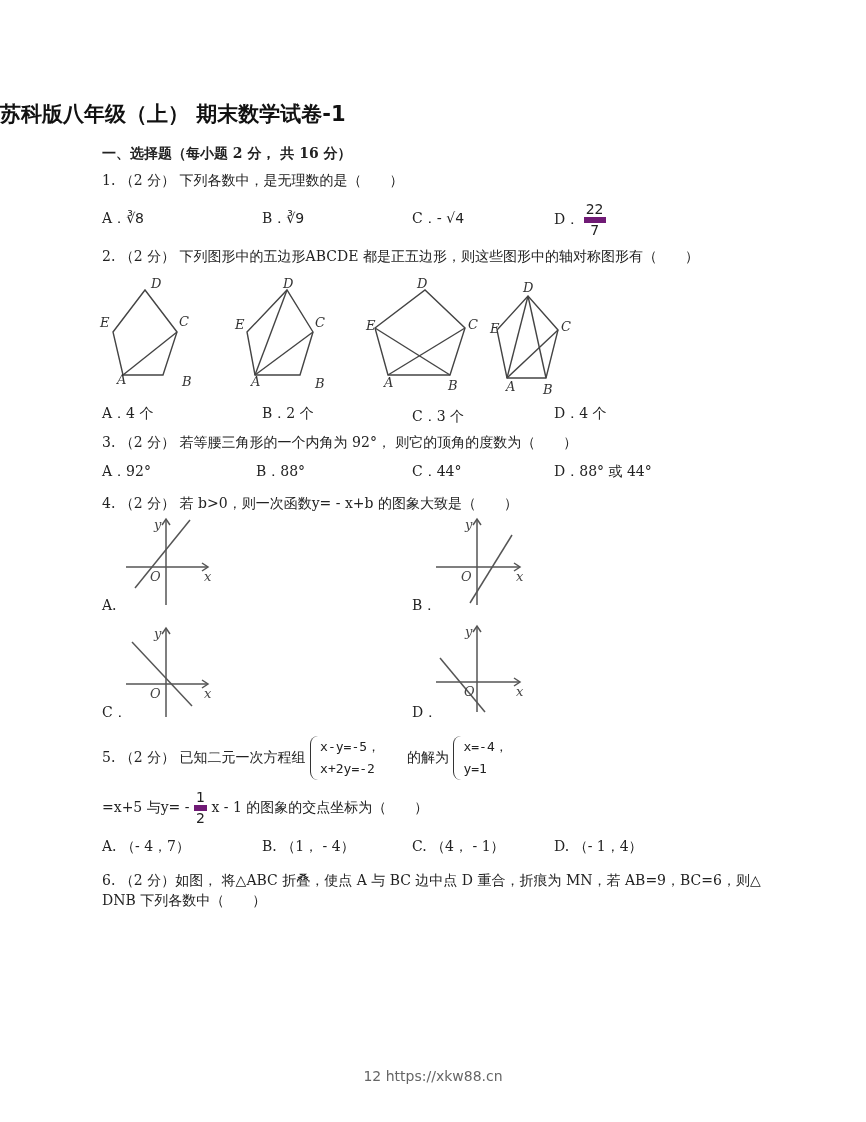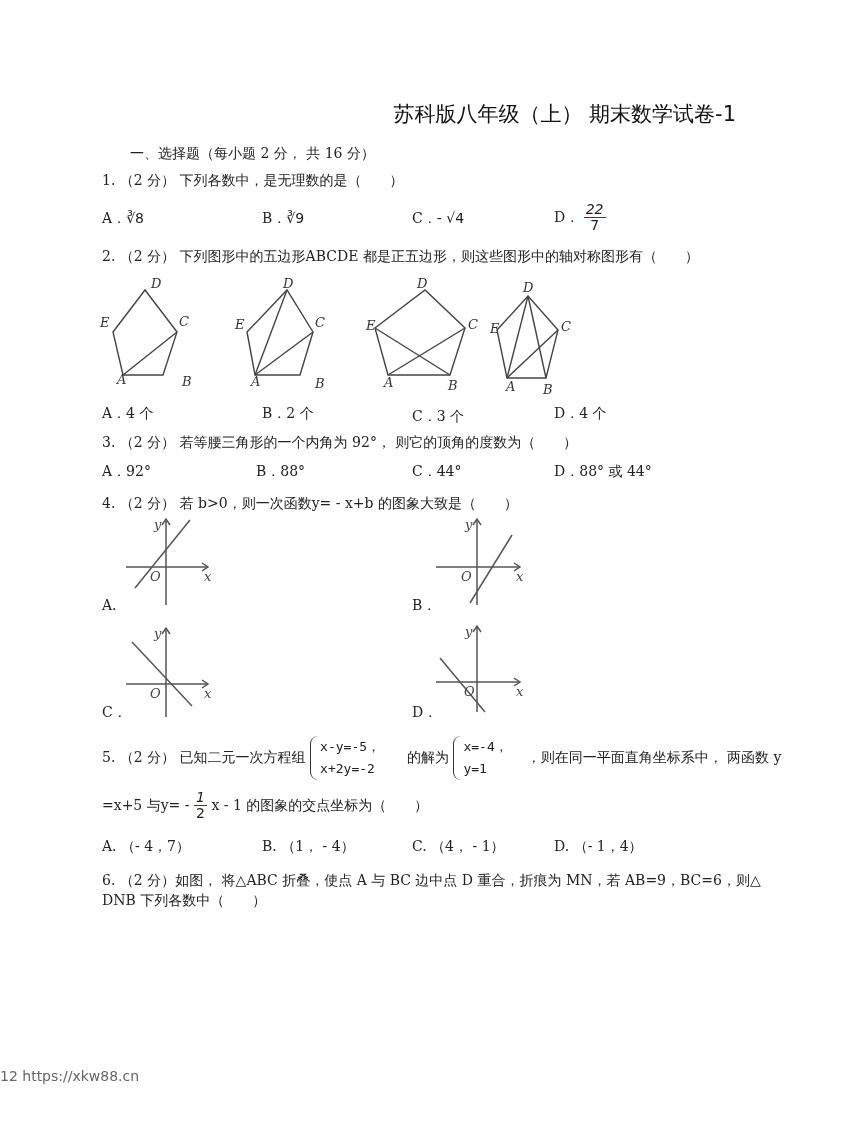--- a/index.html
+++ b/index.html
@@ -1,32 +1,32 @@
 <!DOCTYPE html>
 <html><head>
 <meta charset="utf-8">
 <style>
   html,body{margin:0;padding:0;background:#fff;}
   body{width:866px;height:1122px;position:relative;overflow:hidden;
        font-family:"DejaVu Serif","Liberation Serif",serif;color:#222;}
   .abs{position:absolute;white-space:nowrap;}
-  .title{left:0;width:736px;top:100px;text-align:right;font-size:21px;font-weight:normal;
+  .title{left:0;width:736px;top:100px;text-align:left;font-size:21px;font-weight:bold;
          font-family:"DejaVu Sans","Liberation Sans",sans-serif;color:#111;}
-  .sec{left:102px;top:145px;font-size:14px;font-weight:normal;margin-left:28px;}
+  .sec{left:102px;top:145px;font-size:14px;font-weight:bold;}
   .q{font-size:14px;left:102px;}
   .opt{font-size:14px;}
   .math{font-family:"DejaVu Sans","Liberation Sans",sans-serif;}
   .frac{display:inline-block;vertical-align:middle;text-align:center;font-size:14px;line-height:15px;
         font-family:"DejaVu Sans","Liberation Sans",sans-serif;}
   .frac span{display:block;}
-  .frac .num{border-bottom:1px solid #701a75;padding:0 2px;font-style:italic;}
+  .frac .num{border-bottom:6px solid #701a75;padding:0 2px;}
   .sys{display:inline-block;vertical-align:middle;border-left:1.5px solid #333;border-radius:8px 0 0 8px;
        padding-left:9px;font-family:"DejaVu Sans Mono","Liberation Mono",monospace;font-size:13px;line-height:22px;}
   svg text{font-family:"DejaVu Serif","Liberation Serif",serif;font-style:italic;}
-  .footer{left:0;width:866px;top:1068px;font-size:14px;color:#666;
+  .footer{left:0;width:866px;top:1068px;text-align:center;font-size:14px;color:#666;
           font-family:"DejaVu Sans","Liberation Sans",sans-serif;}
 </style>
 </head>
 <body>
 
 <div class="abs title">苏科版八年级（上） 期末数学试卷-1</div>
 <div class="abs sec">一、选择题（每小题 2 分， 共 16 分）</div>
 
 <div class="abs q" style="top:172px">1. （2 分） 下列各数中，是无理数的是（　　）</div>
 <div class="abs opt" style="left:102px;top:210px">
@@ -163,21 +163,20 @@
 </svg>
 <div class="abs opt" style="left:412px;top:704px">D．</div>
 
 <div class="abs q" style="top:736px;font-size:14px">
   <span style="vertical-align:middle">5. （2 分） 已知二元一次方程组</span>
   <span class="sys"><div>x-y=-5，</div><div>x+2y=-2</div></span>
   <span style="display:inline-block;width:18px"></span>
   <span style="vertical-align:middle">的解为</span>
   <span class="sys"><div>x=-4，</div><div>y=1</div></span>
   <span style="display:inline-block;width:10px"></span>
-  <span style="vertical-align:middle">，则在同一平面直角坐标系中， 两函数 y</span>
 </div>
 <div class="abs q" style="top:790px">
   <span style="vertical-align:middle">=x+5 与y= -</span>
   <span class="frac"><span class="num">1</span><span>2</span></span>
   <span style="vertical-align:middle">x - 1 的图象的交点坐标为（　　）</span>
 </div>
 <div class="abs opt" style="left:102px;top:838px">A. （- 4，7）</div>
 <div class="abs opt" style="left:262px;top:838px">B. （1， - 4）</div>
 <div class="abs opt" style="left:412px;top:838px">C. （4， - 1）</div>
 <div class="abs opt" style="left:554px;top:838px">D. （- 1，4）</div>

